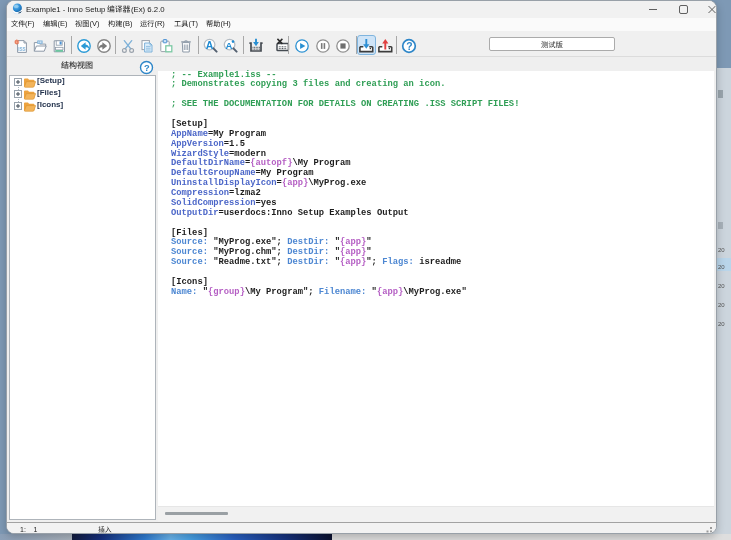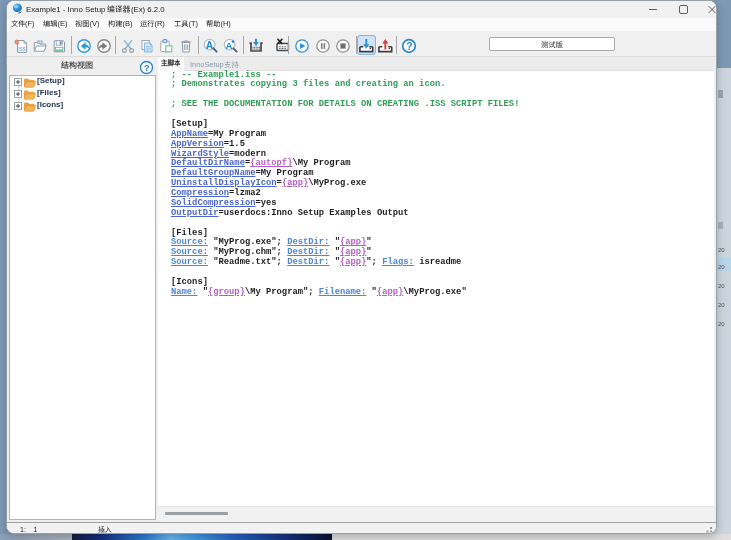--- a/index.html
+++ b/index.html
@@ -22,21 +22,21 @@
 #content { position:absolute; left:0; top:56px; width:100%; height:465px; background:#efefef; }
 #phead { position:absolute; left:0; top:56px; width:151px; height:18px; }
 #tree { position:absolute; left:2px; top:74px; width:147px; height:445px; background:#fff; border:1px solid #aeb4ba; }
 .plus,.fold { position:absolute; }
 .tl { position:absolute; font-size:8px; font-weight:bold; color:#25344e; letter-spacing:0px; }
 #tabs { position:absolute; left:151px; top:56px; width:556px; height:14px; background:#ececec; border-bottom:1px solid #e0e0e0; }
 #atab { position:absolute; left:0; top:0; width:26px; height:14px; background:#fbfbfb; }
 #edit { position:absolute; left:151px; top:70px; width:556px; height:435px; background:#fff; }
 #code { position:absolute; left:13px; top:-0.5px; font:bold 8.8px "Liberation Mono",monospace;
   line-height:9.88px; color:#1c1c1c; white-space:pre; }
-#code i { font-style:normal;text-decoration:underline; }
+#code i { font-style:normal; }
 #hscroll { position:absolute; left:151px; top:505px; width:556px; height:16px; background:#f1f1f1; border-top:1px solid #e6e6e6; }
 #hscroll div { position:absolute; left:7px; top:5px; width:63px; height:2.5px; background:#9aa0a4; border-radius:1px; }
 #status { position:absolute; left:0; top:521px; width:100%; height:13px; background:#f2f2f2; border-top:1px solid #a2a2a2; font-size:8px; color:#222; }
 </style></head>
 <body>
 <svg width="0" height="0" style="position:absolute">
     <defs>
       <path id="u6587" d="M423 57C453 106 485 173 497 214L580 187C566 146 531 81 501 33ZM50 216V290H206C265 442 344 573 447 680C337 772 202 840 36 887C51 905 75 940 83 958C250 904 389 832 502 734C615 834 751 908 915 953C928 932 950 900 967 884C807 844 671 773 560 679C661 576 738 448 796 290H954V216ZM504 627C410 532 336 418 284 290H711C661 425 592 536 504 627Z"></path>
       <path id="u4ef6" d="M317 539V612H604V960H679V612H953V539H679V318H909V245H679V52H604V245H470C483 200 494 152 504 105L432 90C409 221 367 350 309 433C327 442 359 460 373 471C400 429 425 376 446 318H604V539ZM268 44C214 195 126 345 32 443C45 460 67 499 75 517C107 483 137 443 167 400V958H239V283C277 213 311 139 339 65Z"></path>
       <path id="u7f16" d="M40 826 58 895C140 862 245 819 346 777L332 717C223 759 114 801 40 826ZM61 457C75 450 98 445 205 430C167 494 132 545 116 564C87 602 66 628 45 632C53 650 64 684 68 698C87 686 118 676 339 625C336 609 333 582 334 563L167 598C238 506 307 394 364 283L303 248C286 287 265 326 245 363L133 375C190 287 246 174 287 65L215 40C179 161 112 293 91 326C71 360 55 384 38 389C46 407 57 442 61 457ZM624 530V678H541V530ZM675 530H746V678H675ZM481 468V952H541V737H624V927H675V737H746V926H797V737H871V887C871 894 868 896 861 897C854 897 836 897 814 896C822 912 829 936 831 953C867 953 890 951 908 942C926 932 930 915 930 888V467L871 468ZM797 530H871V678H797ZM605 54C621 82 637 118 648 148H414V365C414 519 405 741 314 901C329 908 360 930 372 943C465 781 482 545 483 382H920V148H729C717 115 697 69 675 34ZM483 212H850V319H483Z"></path>
@@ -365,38 +365,20 @@
         <rect x="0.5" y="0.5" width="7" height="7" fill="#fff" stroke="#98a2ac"></rect>
         <rect x="2" y="3.5" width="4" height="1" fill="#3f4b57"></rect>
         <rect x="3.5" y="2" width="1" height="4" fill="#3f4b57"></rect>
       </svg>
       <svg class="fold" style="left:13px;top:24.9px" width="13" height="11" viewBox="0 0 13 11">
         <path d="M1,2.5 q0,-1 1,-1 h3 l1,1.2 h4.5 q1,0 1,1 v5 q0,1 -1,1 h-8.5 q-1,0 -1,-1 z" fill="#eda33f"></path>
         <path d="M1.4,9.7 L3.4,4.6 h9.3 l-1.9,5.1 q-0.2,0.6 -1,0.6 h-7.6 q-0.8,0 -0.4,-0.6 z" fill="#f3b45a" stroke="#d8922e" stroke-width="0.6"></path>
       </svg>
       <div class="tl" style="left:27px;top:24.4px">[Icons]</div>
     </div>
-  <div id="tabs">
-      <div id="atab"></div>
-    <div class="cw" style="position:absolute;left:2.5px;top:2.2px">
-        <svg class="k" style="width:19.5px;height:7.5px;" preserveAspectRatio="none" viewBox="0 0 3000 1000">
-          <g fill="#1a1a1a" stroke="#1a1a1a" stroke-width="30">
-            <use href="#u4e3b" x="0"></use>
-            <use href="#u811a" x="1000"></use>
-            <use href="#u672c" x="2000"></use>
-          </g>
-        </svg>
-      </div>
-    <div style="position:absolute;left:32px;top:2.5px;font-size:7.4px;color:#8c99a8">InnoSetup<svg class="k" style="width:14.8px;height:7.4px;vertical-align:-1.5px" viewBox="0 0 2000 1000">
-          <g fill="#8c99a8">
-            <use href="#u652f" x="0"></use>
-            <use href="#u6301" x="1000"></use>
-          </g>
-        </svg></div>
-  </div>
   <div id="edit">
       <div id="code"><span style="color:#2f9e55">; -- Example1.iss --</span><br><span style="color:#2f9e55">; Demonstrates copying 3 files and creating an icon.</span><br><br><span style="color:#2f9e55">; SEE THE DOCUMENTATION FOR DETAILS ON CREATING .ISS SCRIPT FILES!</span><br><br>[Setup]<br><i style="color:#4b66c8">AppName</i>=My Program<br><i style="color:#4b66c8">AppVersion</i>=1.5<br><i style="color:#4b66c8">WizardStyle</i>=modern<br><i style="color:#4b66c8">DefaultDirName</i>=<i style="color:#b55fc4">{autopf}</i>\My Program<br><i style="color:#4b66c8">DefaultGroupName</i>=My Program<br><i style="color:#4b66c8">UninstallDisplayIcon</i>=<i style="color:#b55fc4">{app}</i>\MyProg.exe<br><i style="color:#4b66c8">Compression</i>=lzma2<br><i style="color:#4b66c8">SolidCompression</i>=yes<br><i style="color:#4b66c8">OutputDir</i>=userdocs:Inno Setup Examples Output<br><br>[Files]<br><i style="color:#4d87d2">Source:</i> "MyProg.exe"; <i style="color:#4d87d2">DestDir:</i> "<i style="color:#b55fc4">{app}</i>"<br><i style="color:#4d87d2">Source:</i> "MyProg.chm"; <i style="color:#4d87d2">DestDir:</i> "<i style="color:#b55fc4">{app}</i>"<br><i style="color:#4d87d2">Source:</i> "Readme.txt"; <i style="color:#4d87d2">DestDir:</i> "<i style="color:#b55fc4">{app}</i>"; <i style="color:#4d87d2">Flags:</i> isreadme<br><br>[Icons]<br><i style="color:#4d87d2">Name:</i> "<i style="color:#b55fc4">{group}</i>\My Program"; <i style="color:#4d87d2">Filename:</i> "<i style="color:#b55fc4">{app}</i>\MyProg.exe"</div>
     </div>
   <div id="hscroll">
       <div></div>
     </div>
   <div id="status">
     <div style="position:absolute;left:13px;top:3px;font-size:7px">1:&nbsp;&nbsp;&nbsp;&nbsp;1</div>
     <div class="cw" style="position:absolute;left:91px;top:3px">
         <svg class="k" style="width:13.6px;height:6.8px;" viewBox="0 0 2000 1000">

